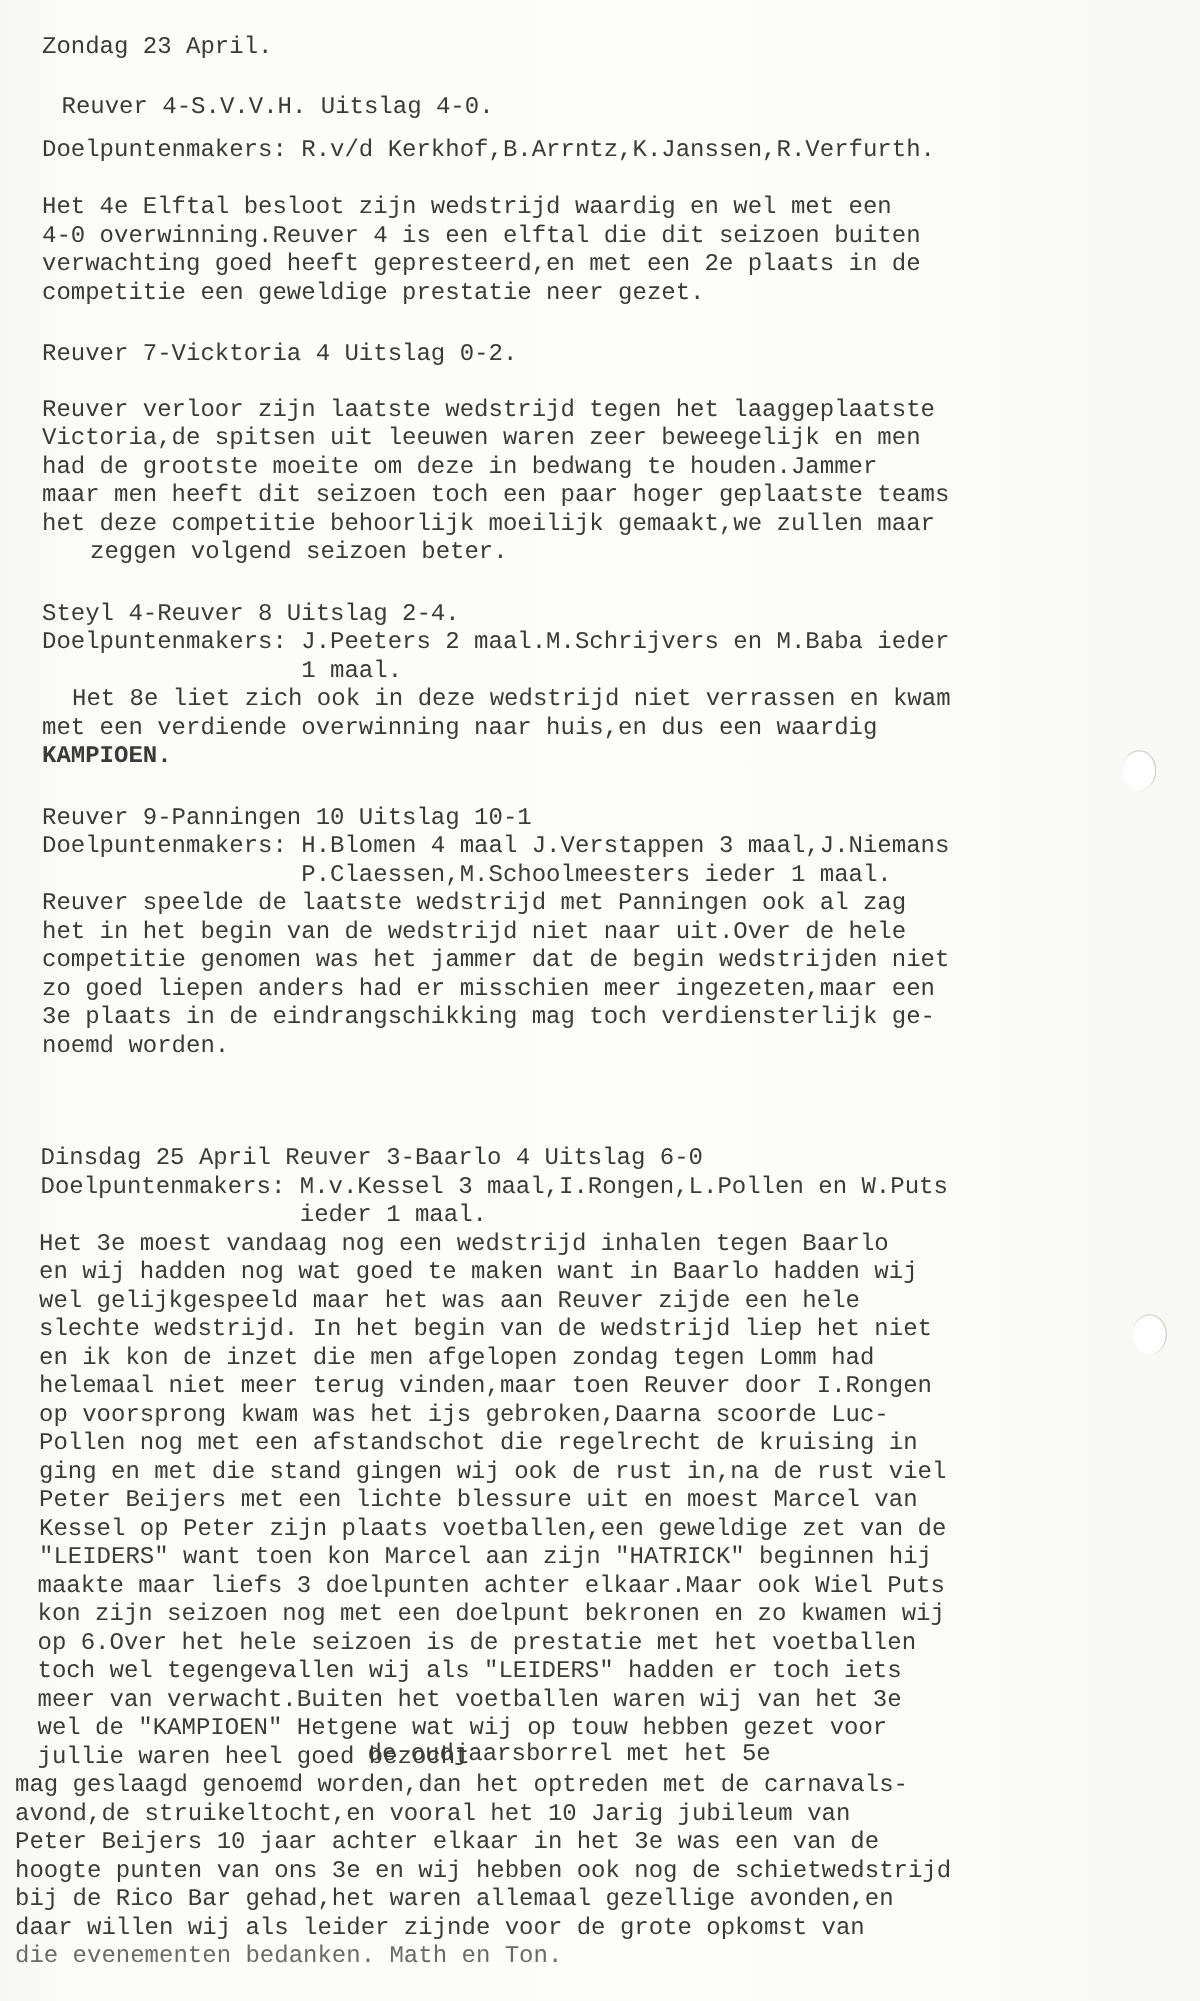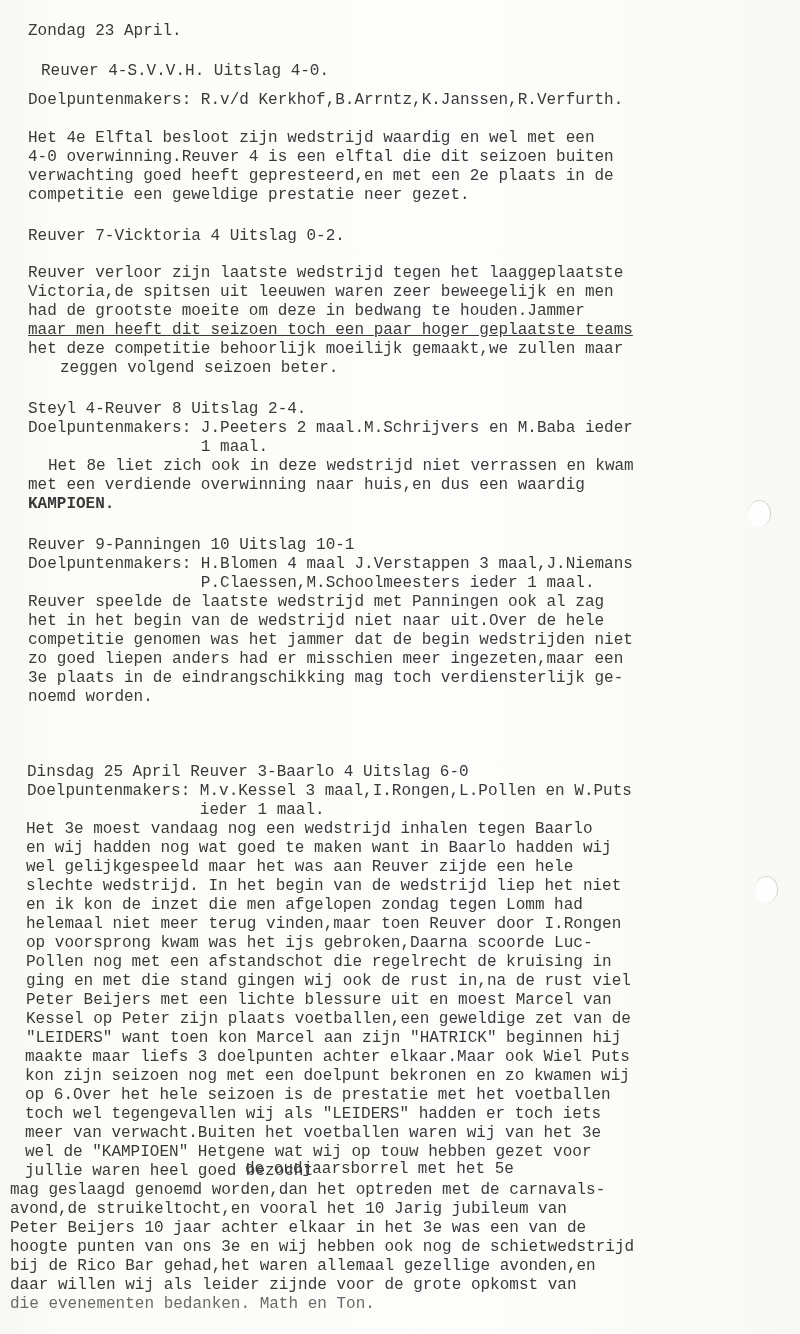--- a/index.html
+++ b/index.html
@@ -51,21 +51,21 @@
         <div class="line" style="left: 28px; top: 129px;">Het 4e Elftal besloot zijn wedstrijd waardig en wel met een</div>
         <div class="line" style="left: 28px; top: 148px;">4-0 overwinning.Reuver 4 is een elftal die dit seizoen buiten</div>
         <div class="line" style="left: 28px; top: 167px;">verwachting goed heeft gepresteerd,en met een 2e plaats in de</div>
         <div class="line" style="left: 28px; top: 186px;">competitie een geweldige prestatie neer gezet.</div>
       </div>
       <div>
         <div class="line" style="left: 28px; top: 227px;">Reuver 7-Vicktoria 4 Uitslag 0-2.</div>
         <div class="line" style="left: 28px; top: 264px;">Reuver verloor zijn laatste wedstrijd tegen het laaggeplaatste</div>
         <div class="line" style="left: 28px; top: 283px;">Victoria,de spitsen uit leeuwen waren zeer beweegelijk en men</div>
         <div class="line" style="left: 28px; top: 302px;">had de grootste moeite om deze in bedwang te houden.Jammer</div>
-        <div class="line" style="left: 28px; top: 321px; text-decoration: underline;">maar men heeft dit seizoen toch een paar hoger geplaatste teams</div>
+        <div class="line" style="left: 28px; top: 321px;">maar men heeft dit seizoen toch een paar hoger geplaatste teams</div>
         <div class="line" style="left: 28px; top: 340px;">het deze competitie behoorlijk moeilijk gemaakt,we zullen maar</div>
         <div class="line" style="left: 28px; top: 359px; margin-left: 32px;">zeggen volgend seizoen beter.</div>
       </div>
       <div>
         <div class="line" style="left: 28px; top: 400px;">Steyl 4-Reuver 8 Uitslag 2-4.</div>
         <div class="line" style="left: 28px; top: 419px;">Doelpuntenmakers: J.Peeters 2 maal.M.Schrijvers en M.Baba ieder</div>
         <div class="line" style="left: 28px; top: 438px;">                  1 maal.</div>
         <div class="line" style="left: 28px; top: 457px; margin-left: 20px;">Het 8e liet zich ook in deze wedstrijd niet verrassen en kwam</div>
         <div class="line" style="left: 28px; top: 476px;">met een verdiende overwinning naar huis,en dus een waardig</div>
         <div class="line" style="left: 28px; top: 495px; font-weight: bold;">KAMPIOEN.</div>

